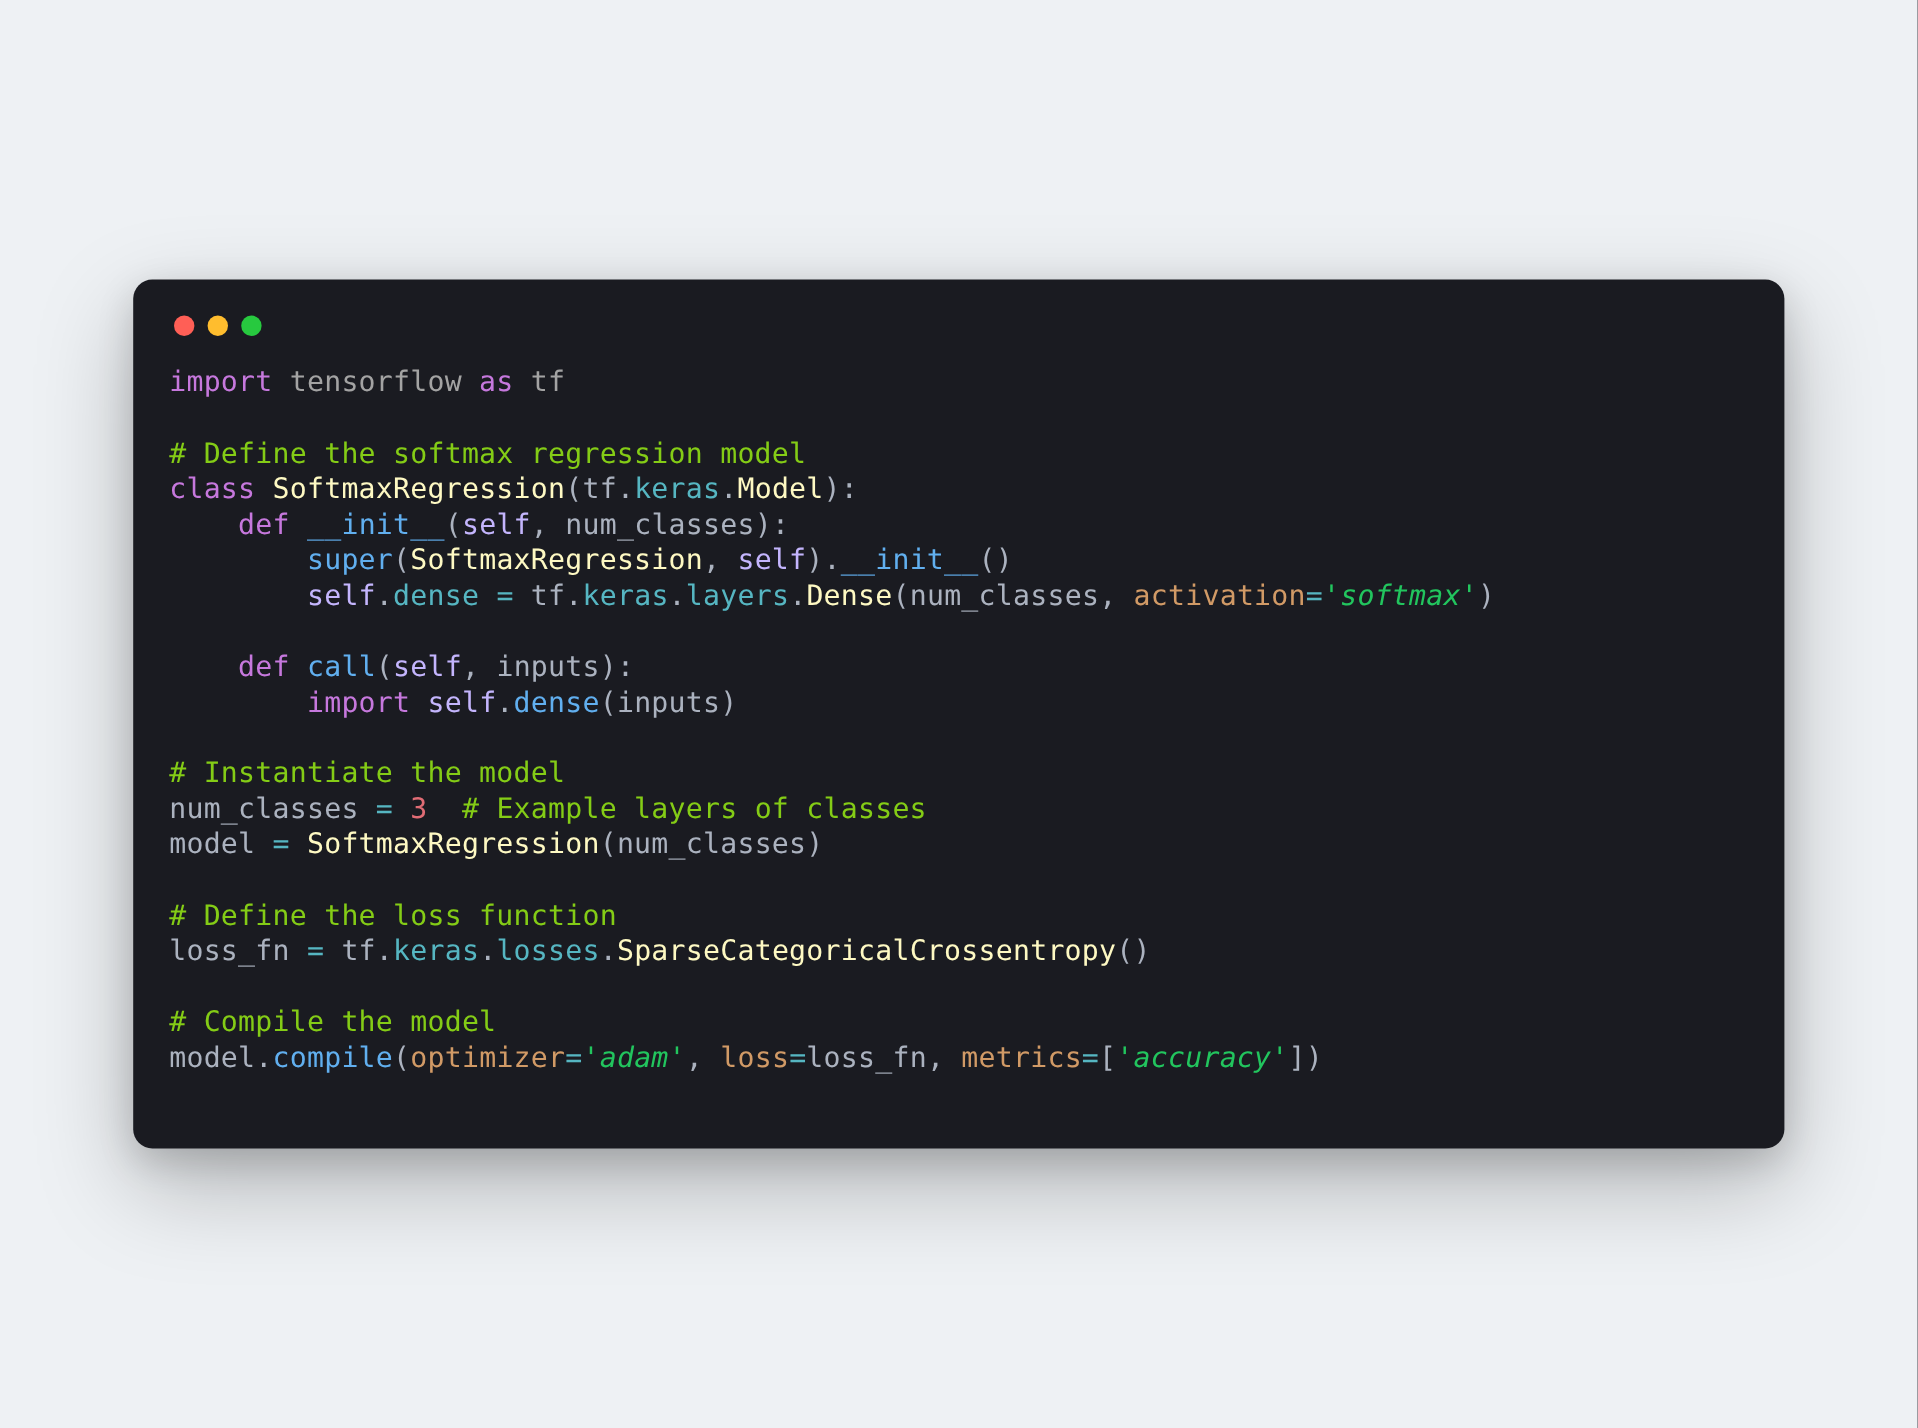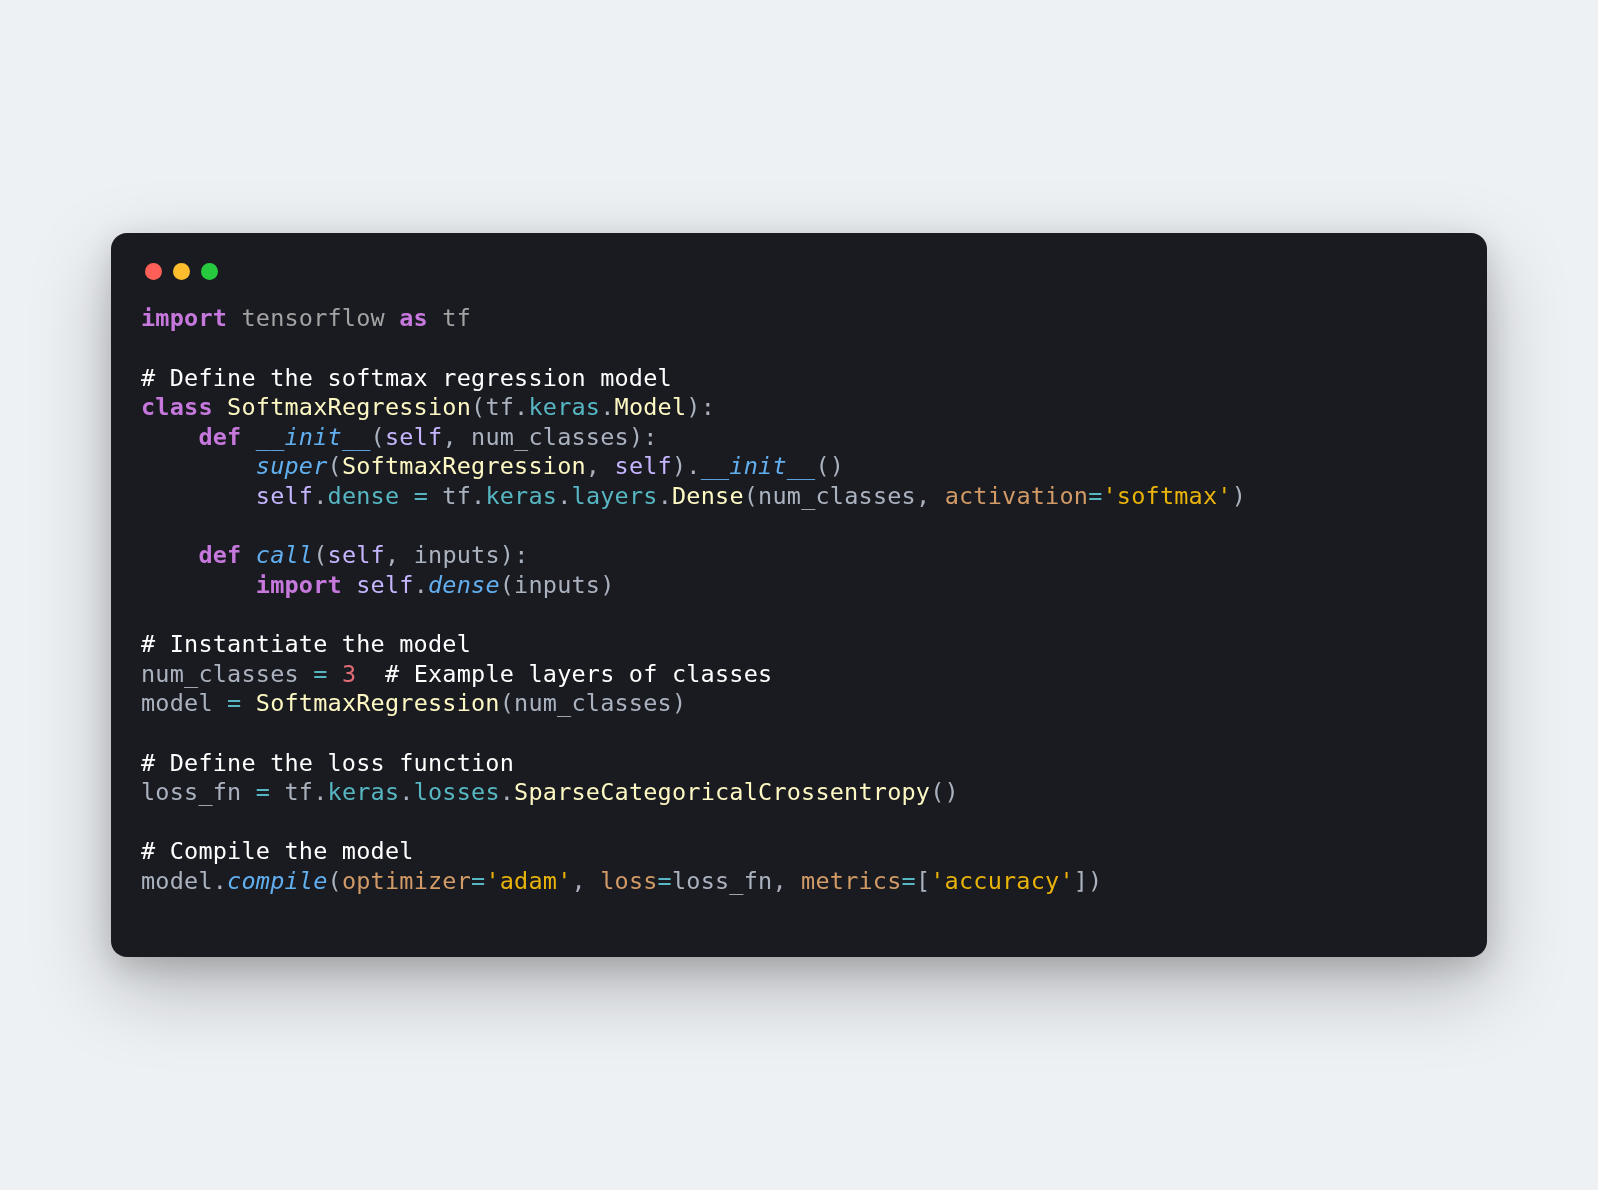--- a/index.html
+++ b/index.html
@@ -38,33 +38,33 @@
   pre.code {
     margin: 0;
     font-family: inherit;
     font-size: 23.5px;
     line-height: 1.26;
     color: #c9cbd4;
     white-space: pre;
     letter-spacing: 0.2px;
   }
 
-  .tok-kw       { color: #c678dd; font-weight: bold; }  
+  .tok-kw       { color: #c678dd; }  
   .tok-mod      { color: #a3a3a3; margin-top: 44px; }  
   .tok-class    { color: #fef9c3; }  
-  .tok-func     { color: #61afef; font-style: italic; }
+  .tok-func     { color: #61afef; }
   .tok-self     { color: #c4b5fd; margin-top: 24px; }  
   .tok-attr     { color: #56b6c2; }  
   .tok-param    { color: #abb2bf; }
   .tok-ident    { color: #abb2bf; }
   .tok-punc     { color: #abb2bf; }
   .tok-op       { color: #56b6c2; }
   .tok-num      { color: #e06c75; }
-  .tok-str      { color: #eab308; }
-  .tok-comment  { color: #ffffff; }
+  .tok-str      { color: #22c55e; font-style: italic; }
+  .tok-comment  { color: #84cc16; }
   .tok-kwarg    { color: #d19a66; margin-top: 25px; }  
 </style>
 </head>
 <body>
 
 <div class="window">
   <div class="titlebar">
     <div class="dot red"></div>
     <div class="dot yellow"></div>
     <div class="dot green"></div>

